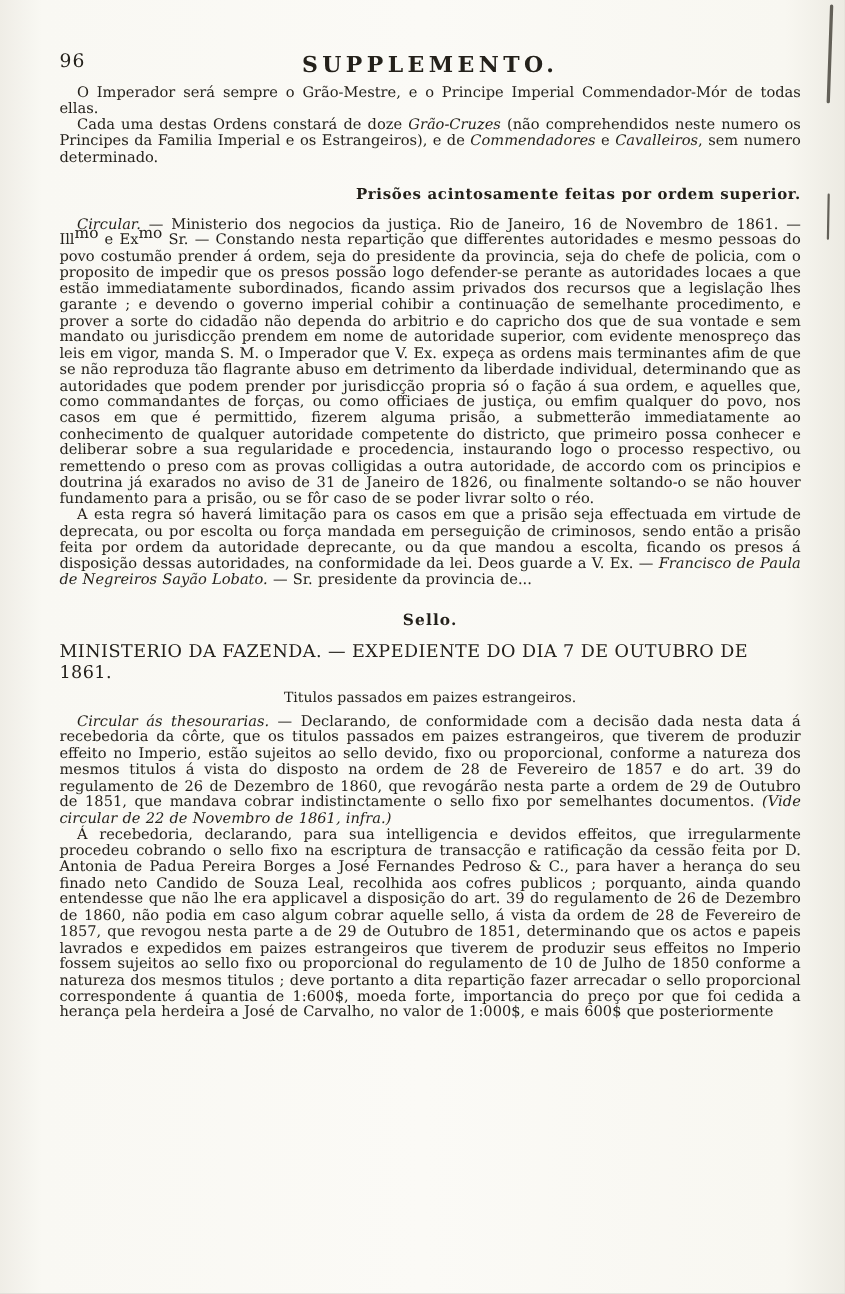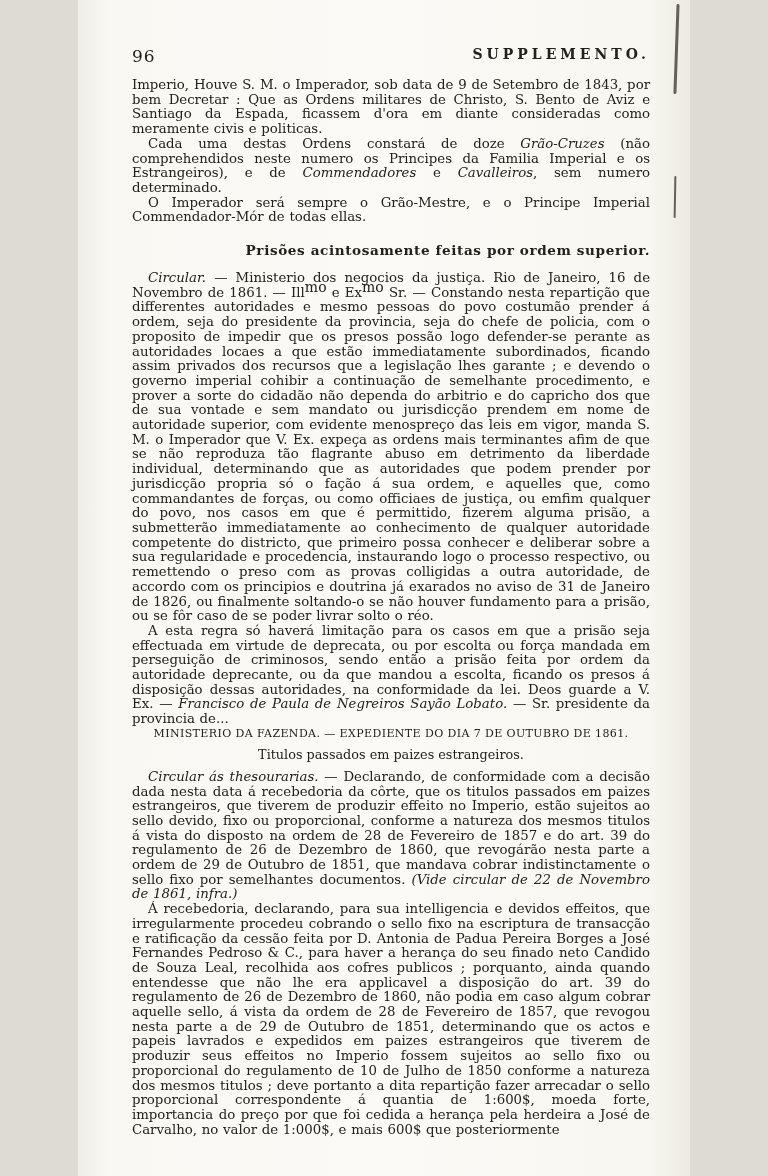--- a/index.html
+++ b/index.html
@@ -2,21 +2,21 @@
 <html lang="pt"><head>
 <meta charset="utf-8">
 <style>
   html, body {
     margin: 0;
     padding: 0;
     background: #dedbd4;
   }
   .page {
     position: relative;
-    width: 612px;
+    width: 768px;
     height: 1176px;
     margin: 0 auto;
     box-sizing: border-box;
     padding: 46px 40px 0 54px;
     background: linear-gradient(90deg, #efede6 0%, #f9f8f3 5%, #fbfaf6 50%, #f8f7f1 93%, #eceae2 100%);
     font-family: "DejaVu Serif", "Liberation Serif", serif;
     color: #24211b;
     overflow: hidden;
   }
   .masthead {
@@ -25,22 +25,22 @@
     margin-bottom: 6px;
   }
   .page-number {
     position: absolute;
     left: 0;
     top: 0;
     font-size: 17px;
     letter-spacing: 1px;
   }
   .journal-title {
-    text-align: right;
-    font-size: 14px;
+    text-align: center;
+    font-size: 20px;
     font-weight: bold;
     letter-spacing: 4px;
   }
   p.body-p {
     margin: 0;
     font-size: 13.3px;
     line-height: 14.7px;
     text-align: justify;
     word-spacing: 0.5px;
   }
@@ -60,22 +60,21 @@
   }
   .sello-heading {
     margin: 20px 0 10px 0;
     text-align: center;
     font-size: 14px;
     font-weight: bold;
     letter-spacing: 1px;
   }
   .ministry-line {
     margin: 0 0 7px 0;
-    text-align: center;
-    font-size: 11px;
+    font-size: 16px;
     letter-spacing: 0.4px;
   }
   .sub-title {
     margin: 6px 0 8px 0;
     text-align: center;
     font-size: 12.8px;
   }
   .artifact {
     position: absolute;
     background: #4a463e;
@@ -100,33 +99,33 @@
 <div class="page">
 
   <div class="artifact artifact-1"></div>
   <div class="artifact artifact-2"></div>
 
   <div class="masthead">
     <span class="page-number">96</span>
     <div class="journal-title">SUPPLEMENTO.</div>
   </div>
 
-  <p class="body-p">Imperio, Houve S. M. o Imperador, sob data de 9 de Setembro de 1843, por bem Decretar : Que as Ordens militares de Christo, S. Bento de Aviz e Santiago da Espada, ficassem d'ora em diante consideradas como meramente civis e politicas.</p>
+
+  <p class="body-p indent">O Imperador será sempre o Grão-Mestre, e o Principe Imperial Commendador-Mór de todas ellas.</p>
 
   <p class="body-p indent"><span>Cada uma destas Ordens constará de doze </span><span class="italic">Grão-Cruzes</span><span> (não comprehendidos neste numero os Principes da Familia Imperial e os Estrangeiros), e de </span><span class="italic">Commendadores</span><span> e </span><span class="italic">Cavalleiros</span><span>, sem numero determinado.</span></p>
-
-  <p class="body-p indent">O Imperador será sempre o Grão-Mestre, e o Principe Imperial Commendador-Mór de todas ellas.</p>
 
 
   <div class="section-heading">Prisões acintosamente feitas por ordem superior.</div>
 
   <p class="body-p indent"><span class="italic">Circular.</span><span> — Ministerio dos negocios da justiça. Rio de Janeiro, 16 de Novembro de 1861. — Ill</span><sup class="ord">mo</sup><span> e Ex</span><sup class="ord">mo</sup><span> Sr. — Constando nesta repartição que differentes autoridades e mesmo pessoas do povo costumão prender á ordem, seja do presidente da provincia, seja do chefe de policia, com o proposito de impedir que os presos possão logo defender-se perante as autoridades locaes a que estão immediatamente subordinados, ficando assim privados dos recursos que a legislação lhes garante ; e devendo o governo imperial cohibir a continuação de semelhante procedimento, e prover a sorte do cidadão não dependa do arbitrio e do capricho dos que de sua vontade e sem mandato ou jurisdicção prendem em nome de autoridade superior, com evidente menospreço das leis em vigor, manda S. M. o Imperador que V. Ex. expeça as ordens mais terminantes afim de que se não reproduza tão flagrante abuso em detrimento da liberdade individual, determinando que as autoridades que podem prender por jurisdicção propria só o fação á sua ordem, e aquelles que, como commandantes de forças, ou como officiaes de justiça, ou emfim qualquer do povo, nos casos em que é permittido, fizerem alguma prisão, a submetterão immediatamente ao conhecimento de qualquer autoridade competente do districto, que primeiro possa conhecer e deliberar sobre a sua regularidade e procedencia, instaurando logo o processo respectivo, ou remettendo o preso com as provas colligidas a outra autoridade, de accordo com os principios e doutrina já exarados no aviso de 31 de Janeiro de 1826, ou finalmente soltando-o se não houver fundamento para a prisão, ou se fôr caso de se poder livrar solto o réo.</span></p>
 
   <p class="body-p indent"><span>A esta regra só haverá limitação para os casos em que a prisão seja effectuada em virtude de deprecata, ou por escolta ou força mandada em perseguição de criminosos, sendo então a prisão feita por ordem da autoridade deprecante, ou da que mandou a escolta, ficando os presos á disposição dessas autoridades, na conformidade da lei. Deos guarde a V. Ex. — </span><span class="italic">Francisco de Paula de Negreiros Sayão Lobato.</span><span> — Sr. presidente da provincia de...</span></p>
 
+  <div class="sello-heading">Sello.</div>
 
   <div class="ministry-line">MINISTERIO DA FAZENDA. — EXPEDIENTE DO DIA 7 DE OUTUBRO DE 1861.</div>
 
   <div class="sub-title">Titulos passados em paizes estrangeiros.</div>
 
   <p class="body-p indent"><span class="italic">Circular ás thesourarias.</span><span> — Declarando, de conformidade com a decisão dada nesta data á recebedoria da côrte, que os titulos passados em paizes estrangeiros, que tiverem de produzir effeito no Imperio, estão sujeitos ao sello devido, fixo ou proporcional, conforme a natureza dos mesmos titulos á vista do disposto na ordem de 28 de Fevereiro de 1857 e do art. 39 do regulamento de 26 de Dezembro de 1860, que revogárão nesta parte a ordem de 29 de Outubro de 1851, que mandava cobrar indistinctamente o sello fixo por semelhantes documentos. </span><span class="italic">(Vide circular de 22 de Novembro de 1861, infra.)</span></p>
 
 
   <p class="body-p indent">Á recebedoria, declarando, para sua intelligencia e devidos effeitos, que irregularmente procedeu cobrando o sello fixo na escriptura de transacção e ratificação da cessão feita por D. Antonia de Padua Pereira Borges a José Fernandes Pedroso &amp; C., para haver a herança do seu finado neto Candido de Souza Leal, recolhida aos cofres publicos ; porquanto, ainda quando entendesse que não lhe era applicavel a disposição do art. 39 do regulamento de 26 de Dezembro de 1860, não podia em caso algum cobrar aquelle sello, á vista da ordem de 28 de Fevereiro de 1857, que revogou nesta parte a de 29 de Outubro de 1851, determinando que os actos e papeis lavrados e expedidos em paizes estrangeiros que tiverem de produzir seus effeitos no Imperio fossem sujeitos ao sello fixo ou proporcional do regulamento de 10 de Julho de 1850 conforme a natureza dos mesmos titulos ; deve portanto a dita repartição fazer arrecadar o sello proporcional correspondente á quantia de 1:600$, moeda forte, importancia do preço por que foi cedida a herança pela herdeira a José de Carvalho, no valor de 1:000$, e mais 600$ que posteriormente</p>
 

